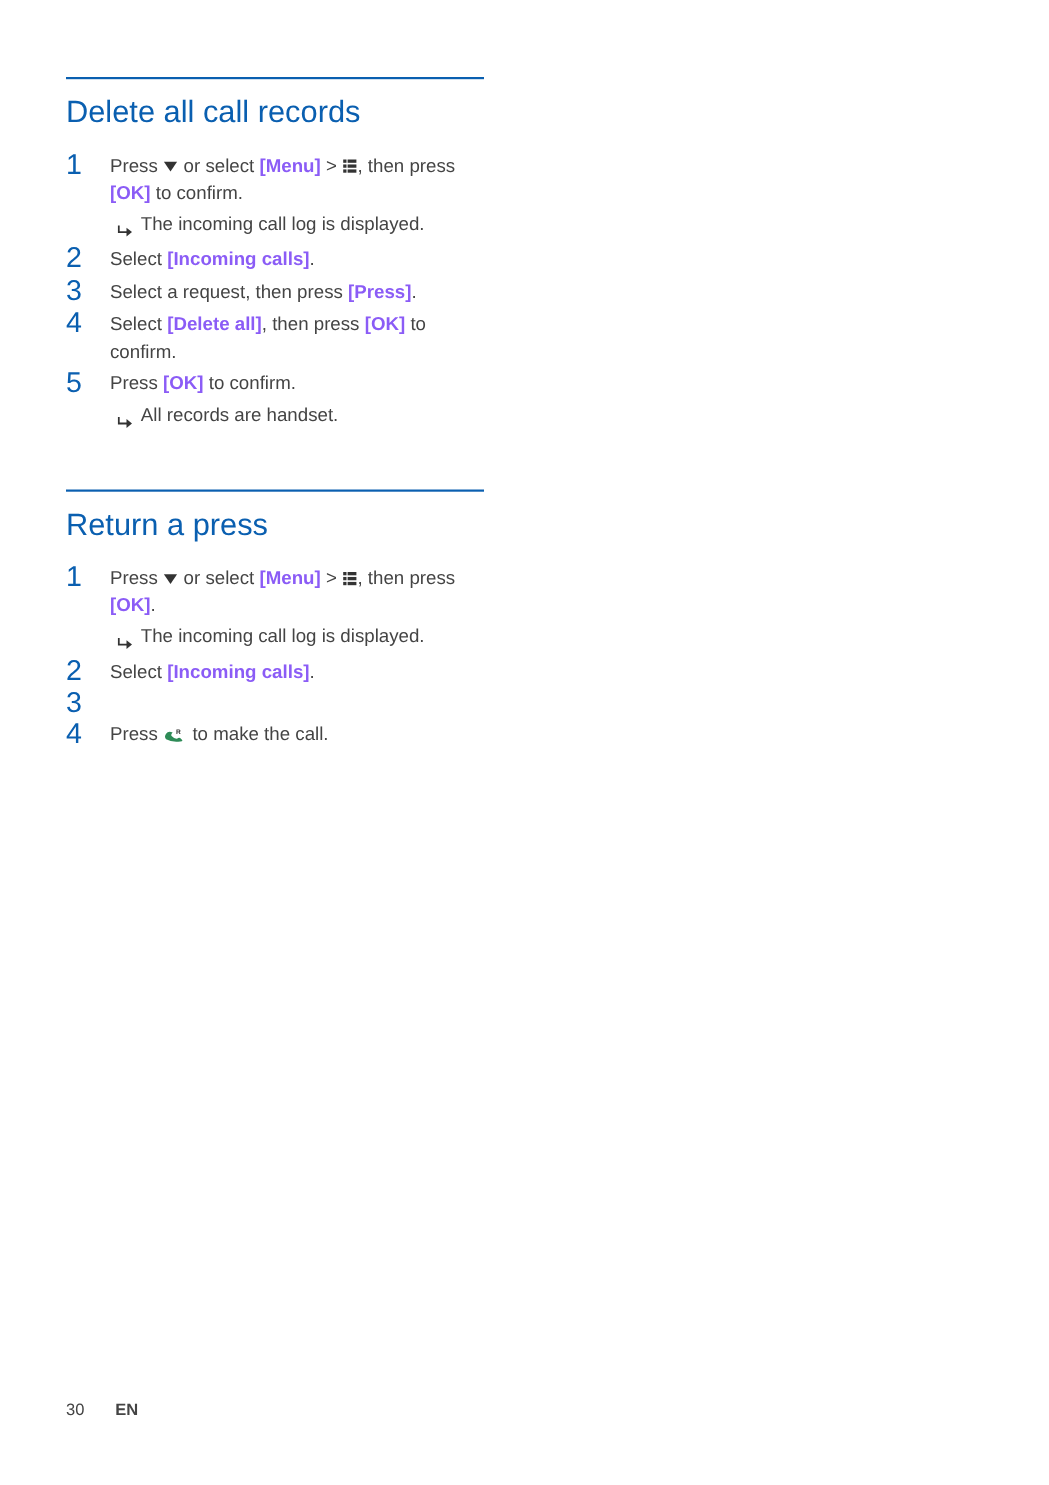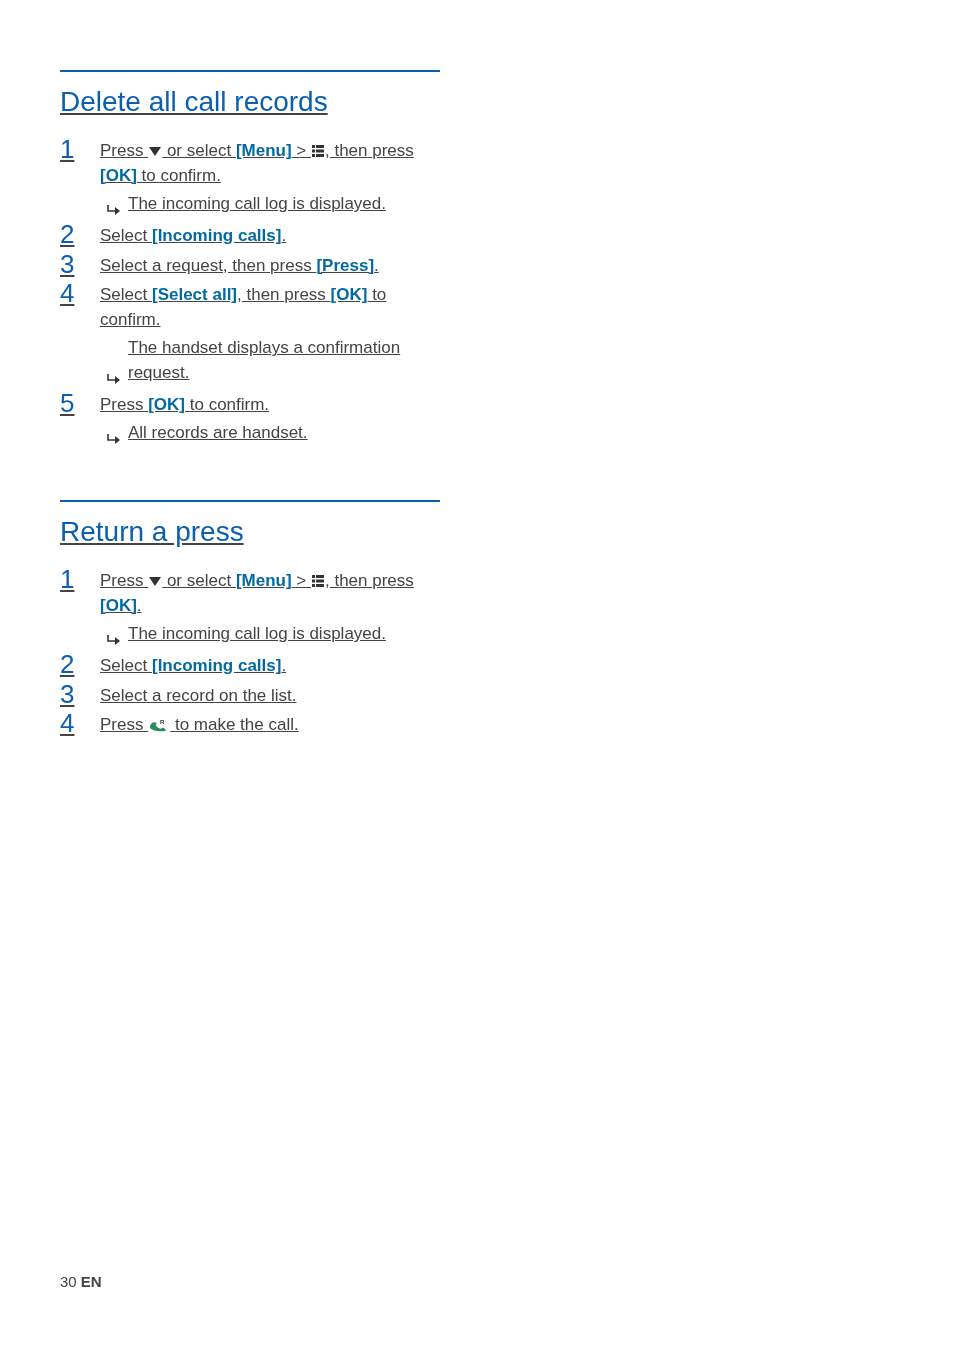--- a/index.html
+++ b/index.html
@@ -7,21 +7,20 @@
       padding: 0;
       width: 954px;
       height: 1350px;
       font-family: "Gill Sans", "Gill Sans MT", "Segoe UI", sans-serif;
       color: #444;
       position: relative;
       background: #fff;
     }
     .page {
       padding: 70px 60px 40px 60px;
-      text-decoration: underline;
     }
     .column {
       width: 380px;
     }
     .section-heading {
       border-top: 2px solid #0a5fb0;
       color: #0a5fb0;
       font-size: 28px;
       font-weight: 400;
       padding-top: 14px;
@@ -47,21 +46,21 @@
     }
     .step-body {
       flex: 1;
       font-size: 17px;
       line-height: 1.45;
       color: #444;
       padding-top: 3px;
     }
     .bold {
       font-weight: 600;
-      color: #0369a1;
+      color: #8b5cf6;
     }
     .result-row {
       display: flex;
       align-items: flex-end;
       margin-top: 4px;
       margin-bottom: 2px;
     }
     .result-arrow {
       width: 28px;
       flex-shrink: 0;
@@ -108,21 +107,21 @@
     }
     .footer {
       position: absolute;
       bottom: 60px;
       left: 60px;
       font-size: 15px;
       color: #444;
     }
     .footer .lang {
       font-weight: 600;
-      margin-left: 0;
+      margin-left: 24px;
     }
   </style>
 </head>
 <body>
 
 <div class="page">
   <div class="column">
 
     <h2 class="section-heading">Delete all call records</h2>
 
@@ -163,30 +162,21 @@
       <div class="step">
         <div class="step-num">3</div>
         <div class="step-body">
           <span>Select a request, then press </span><span class="bold">[Press]</span><span>.</span>
         </div>
       </div>
 
       <div class="step">
         <div class="step-num">4</div>
         <div class="step-body">
-          <span>Select </span><span class="bold">[Select all]</span><span>, then press </span><span class="bold">[OK]</span><span> to confirm.</span>
-          <div class="result-row">
-            <span class="result-arrow icon-mapsto">
-                <svg viewBox="0 0 16 14">
-                  <path d="M2 2 L2 8 L11 8" stroke="#333" stroke-width="1.6" fill="none"></path>
-                  <path d="M9 4 L14 8 L9 12 Z" fill="#333"></path>
-                </svg>
-              </span>
-            <span class="result-text">The handset displays a confirmation request.</span>
-          </div>
+          <span>Select </span><span class="bold">[Delete all]</span><span>, then press </span><span class="bold">[OK]</span><span> to confirm.</span>
         </div>
       </div>
 
       <div class="step">
         <div class="step-num">5</div>
         <div class="step-body">
           <span>Press </span><span class="bold">[OK]</span><span> to confirm.</span>
           <div class="result-row">
             <span class="result-arrow icon-mapsto">
                 <svg viewBox="0 0 16 14">
@@ -234,23 +224,20 @@
 
       <div class="step">
         <div class="step-num">2</div>
         <div class="step-body">
           <span>Select </span><span class="bold">[Incoming calls]</span><span>.</span>
         </div>
       </div>
 
       <div class="step">
         <div class="step-num">3</div>
-        <div class="step-body">
-          <span>Select a record on the list.</span>
-        </div>
       </div>
 
       <div class="step">
         <div class="step-num">4</div>
         <div class="step-body">
           <span>Press </span><span class="icon-call">
               <svg viewBox="0 0 22 14">
                 <path d="M3 11 Q1 9 3 6 Q5 3 9 5 Q7 7 8 8 Q12 12 14 10 Q15 9 17 11 Q19 13 16 13 Q8 14 3 11 Z" fill="#2e8b57"></path>
                 <text x="12" y="6" font-size="6" font-weight="bold" fill="#333">R</text>
               </svg>

